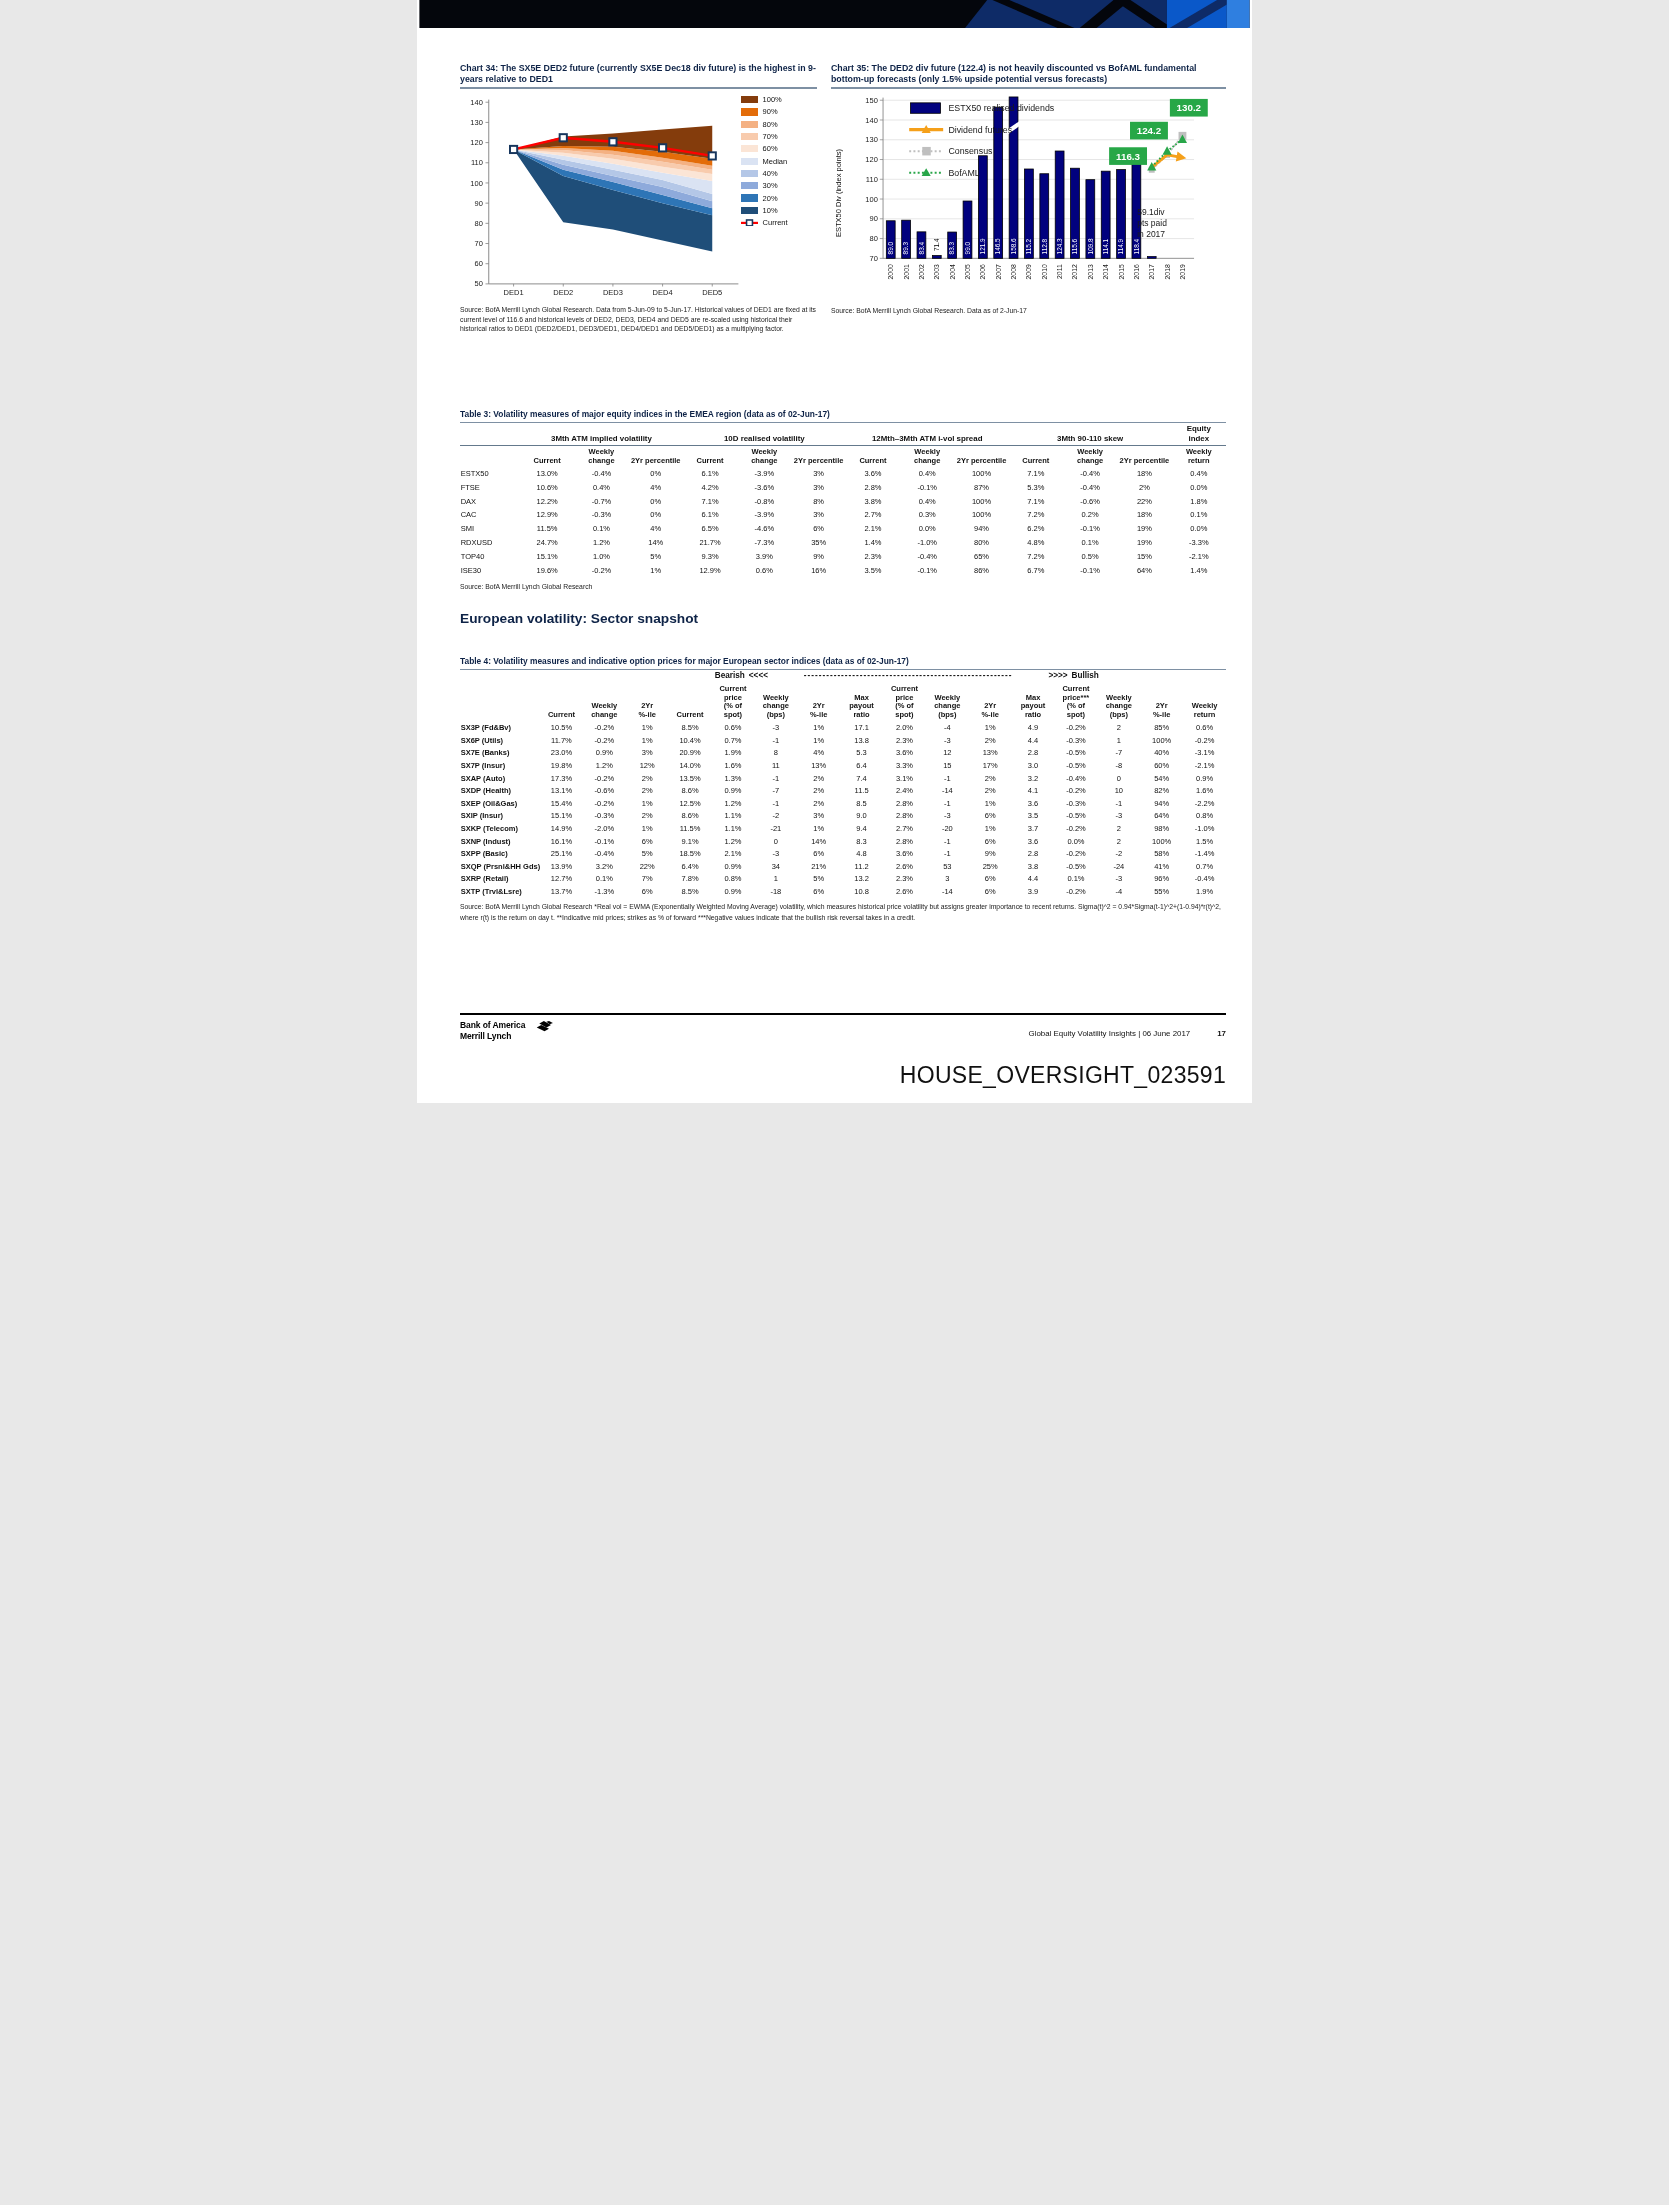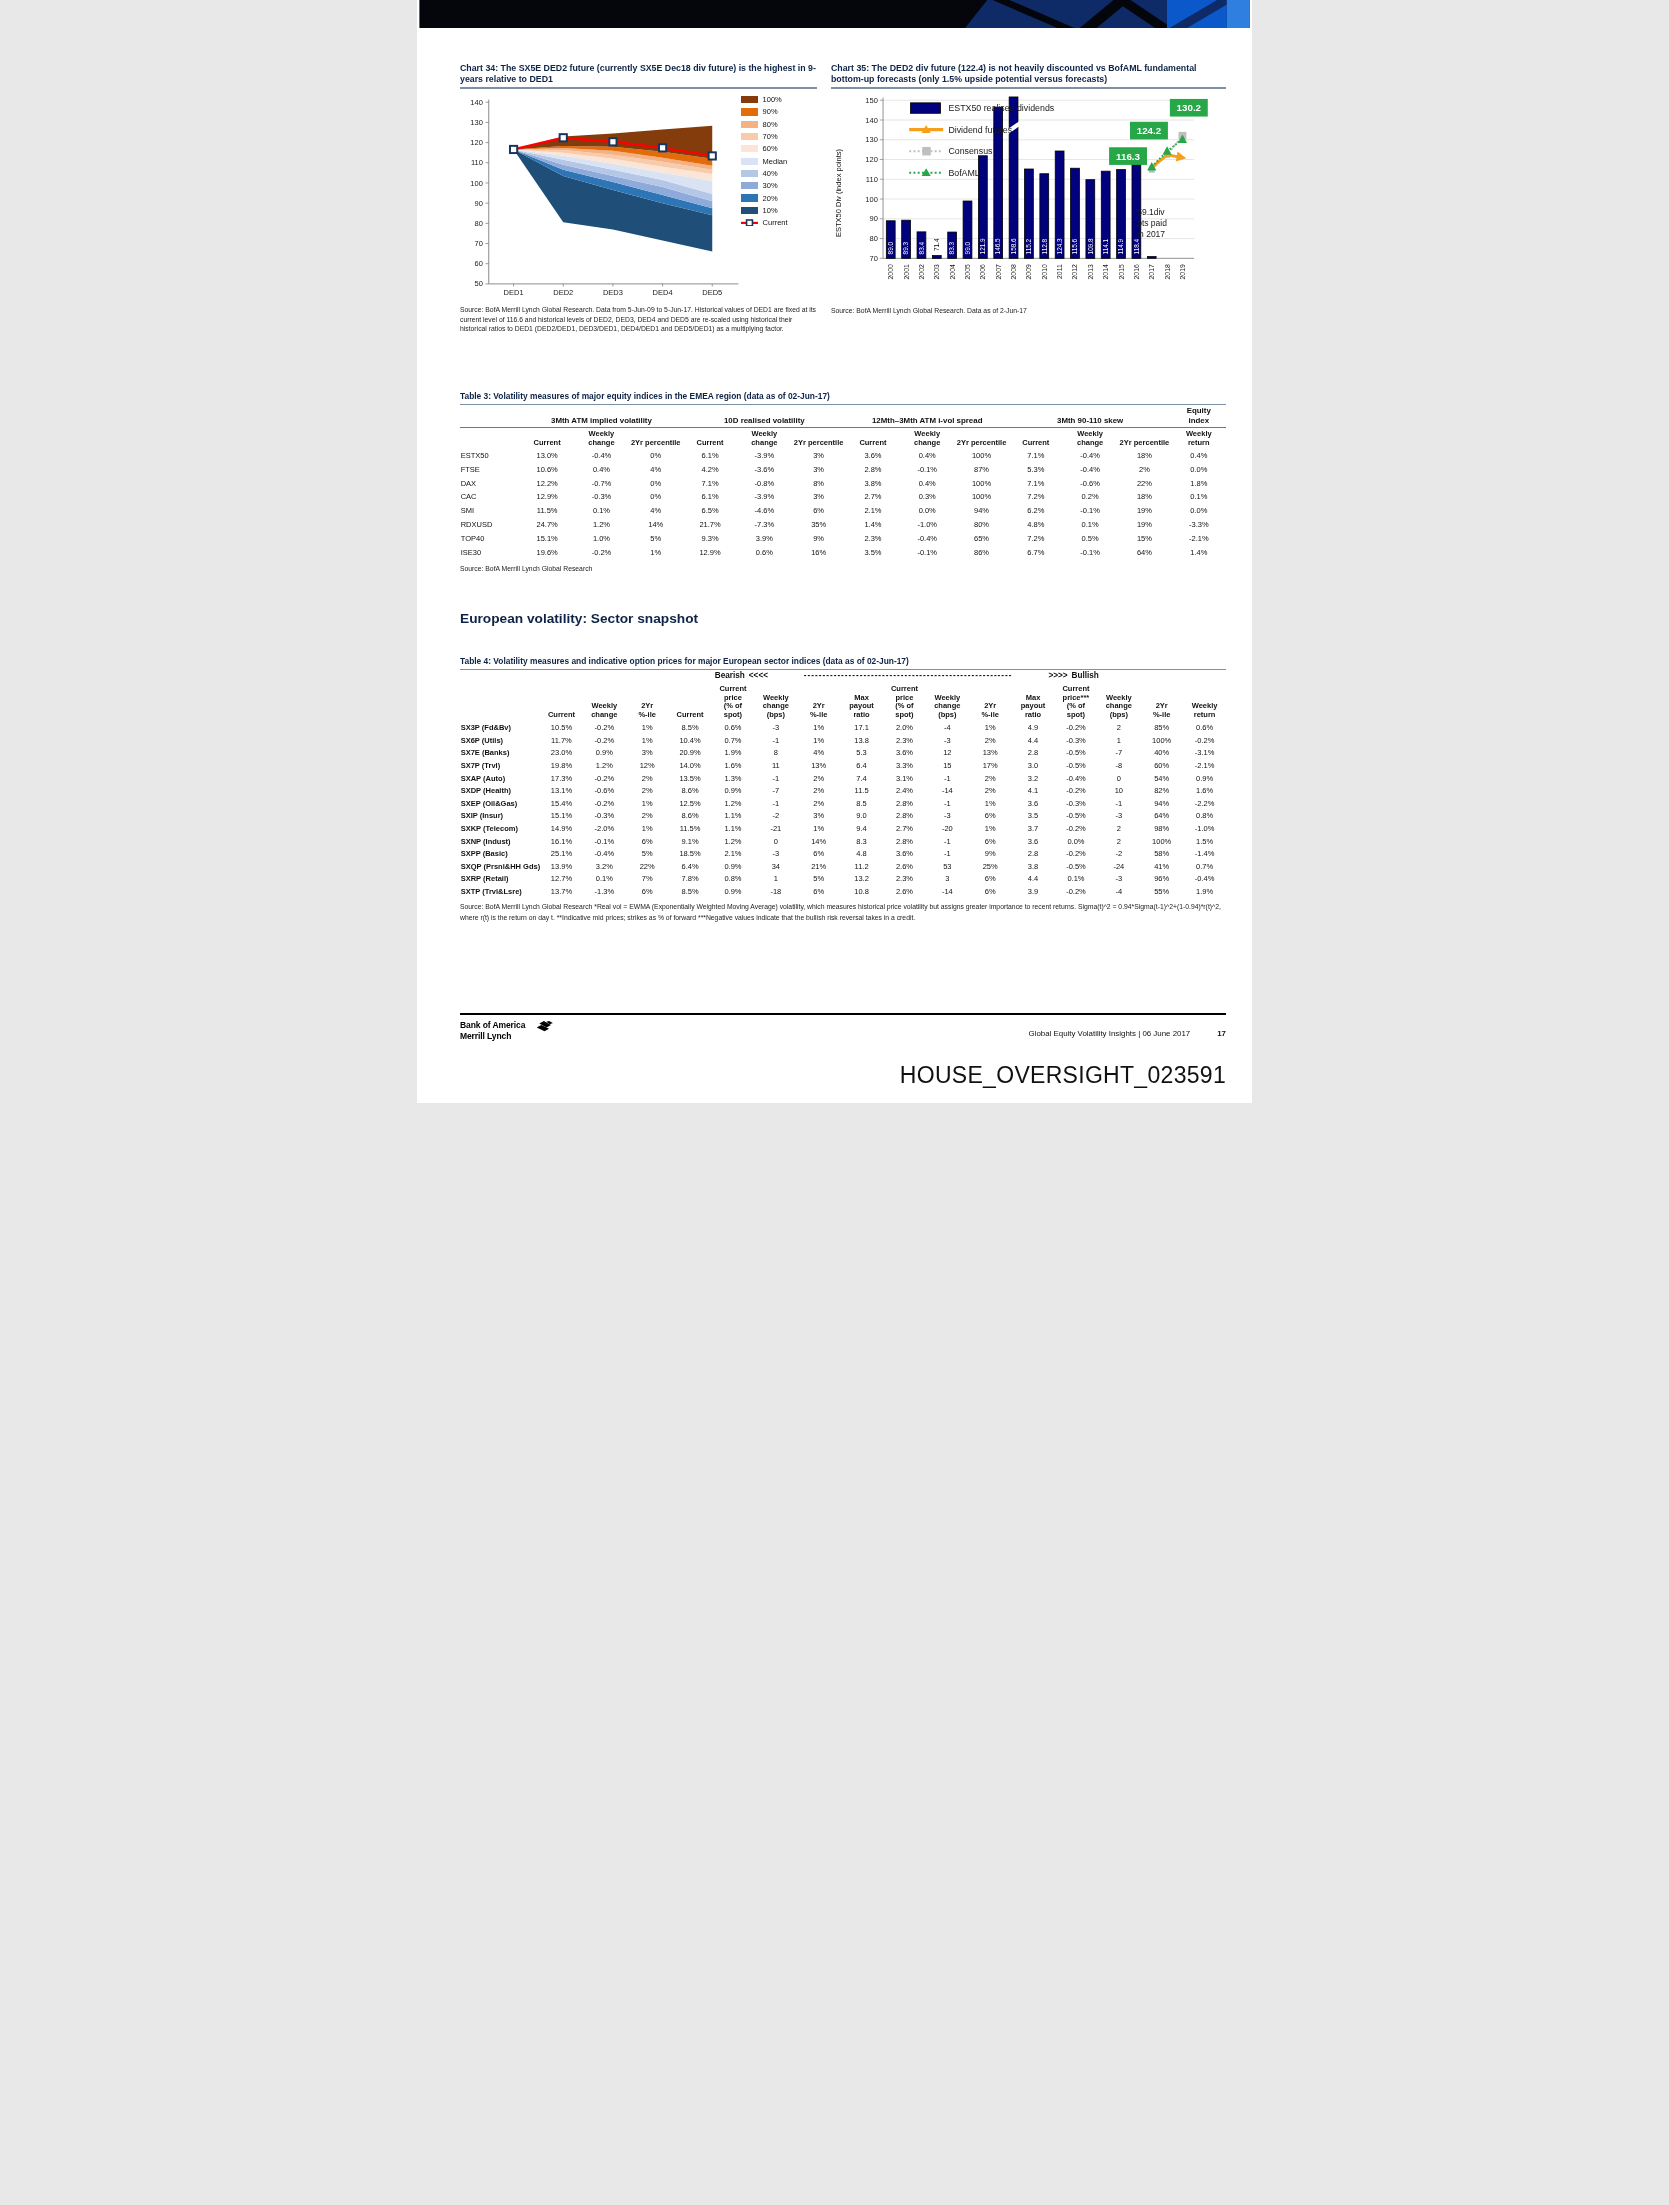--- a/index.html
+++ b/index.html
@@ -283,21 +283,21 @@
           <rect x="118" y="79.5" width="13" height="13" fill="#BFBFBF"></rect>
           <text x="158" y="91" font-size="13.5" fill="#1a1a1a">Consensus</text>
           <line x1="98" y1="119" x2="150" y2="119" stroke="#28A649" stroke-width="3.2" stroke-dasharray="3 3.5"></line>
           <polygon points="124,112 117,124 131,124" fill="#28A649"></polygon>
           <text x="158" y="124" font-size="13.5" fill="#1a1a1a">BofAML</text>
         </svg>
     </div>
     <div class="source" style="margin-top:14.4px">Source: BofA Merrill Lynch Global Research. Data as of 2-Jun-17</div>
   </div>
 
-  <div class="table-block" style="top:391px">
+  <div class="table-block" style="top:409px">
     <div class="tbl-title">Table 3:  Volatility measures of major equity indices in the EMEA region (data as of 02-Jun-17)</div>
     <div class="rule"></div>
     <table class="t t3" id="table3">
         <colgroup>
           <col style="width: 60px;">
           <col>
           <col>
           <col>
           <col>
           <col>
@@ -603,21 +603,21 @@
             <td>3.6%</td>
             <td>12</td>
             <td>13%</td>
             <td>2.8</td>
             <td>-0.5%</td>
             <td>-7</td>
             <td>40%</td>
             <td>-3.1%</td>
           </tr>
           <tr>
-            <th>SX7P (Trvl)</th>
+            <th>SX7P (Insur)</th>
             <td>19.8%</td>
             <td>1.2%</td>
             <td>12%</td>
             <td>14.0%</td>
             <td>1.6%</td>
             <td>11</td>
             <td>13%</td>
             <td>6.4</td>
             <td>3.3%</td>
             <td>15</td>

